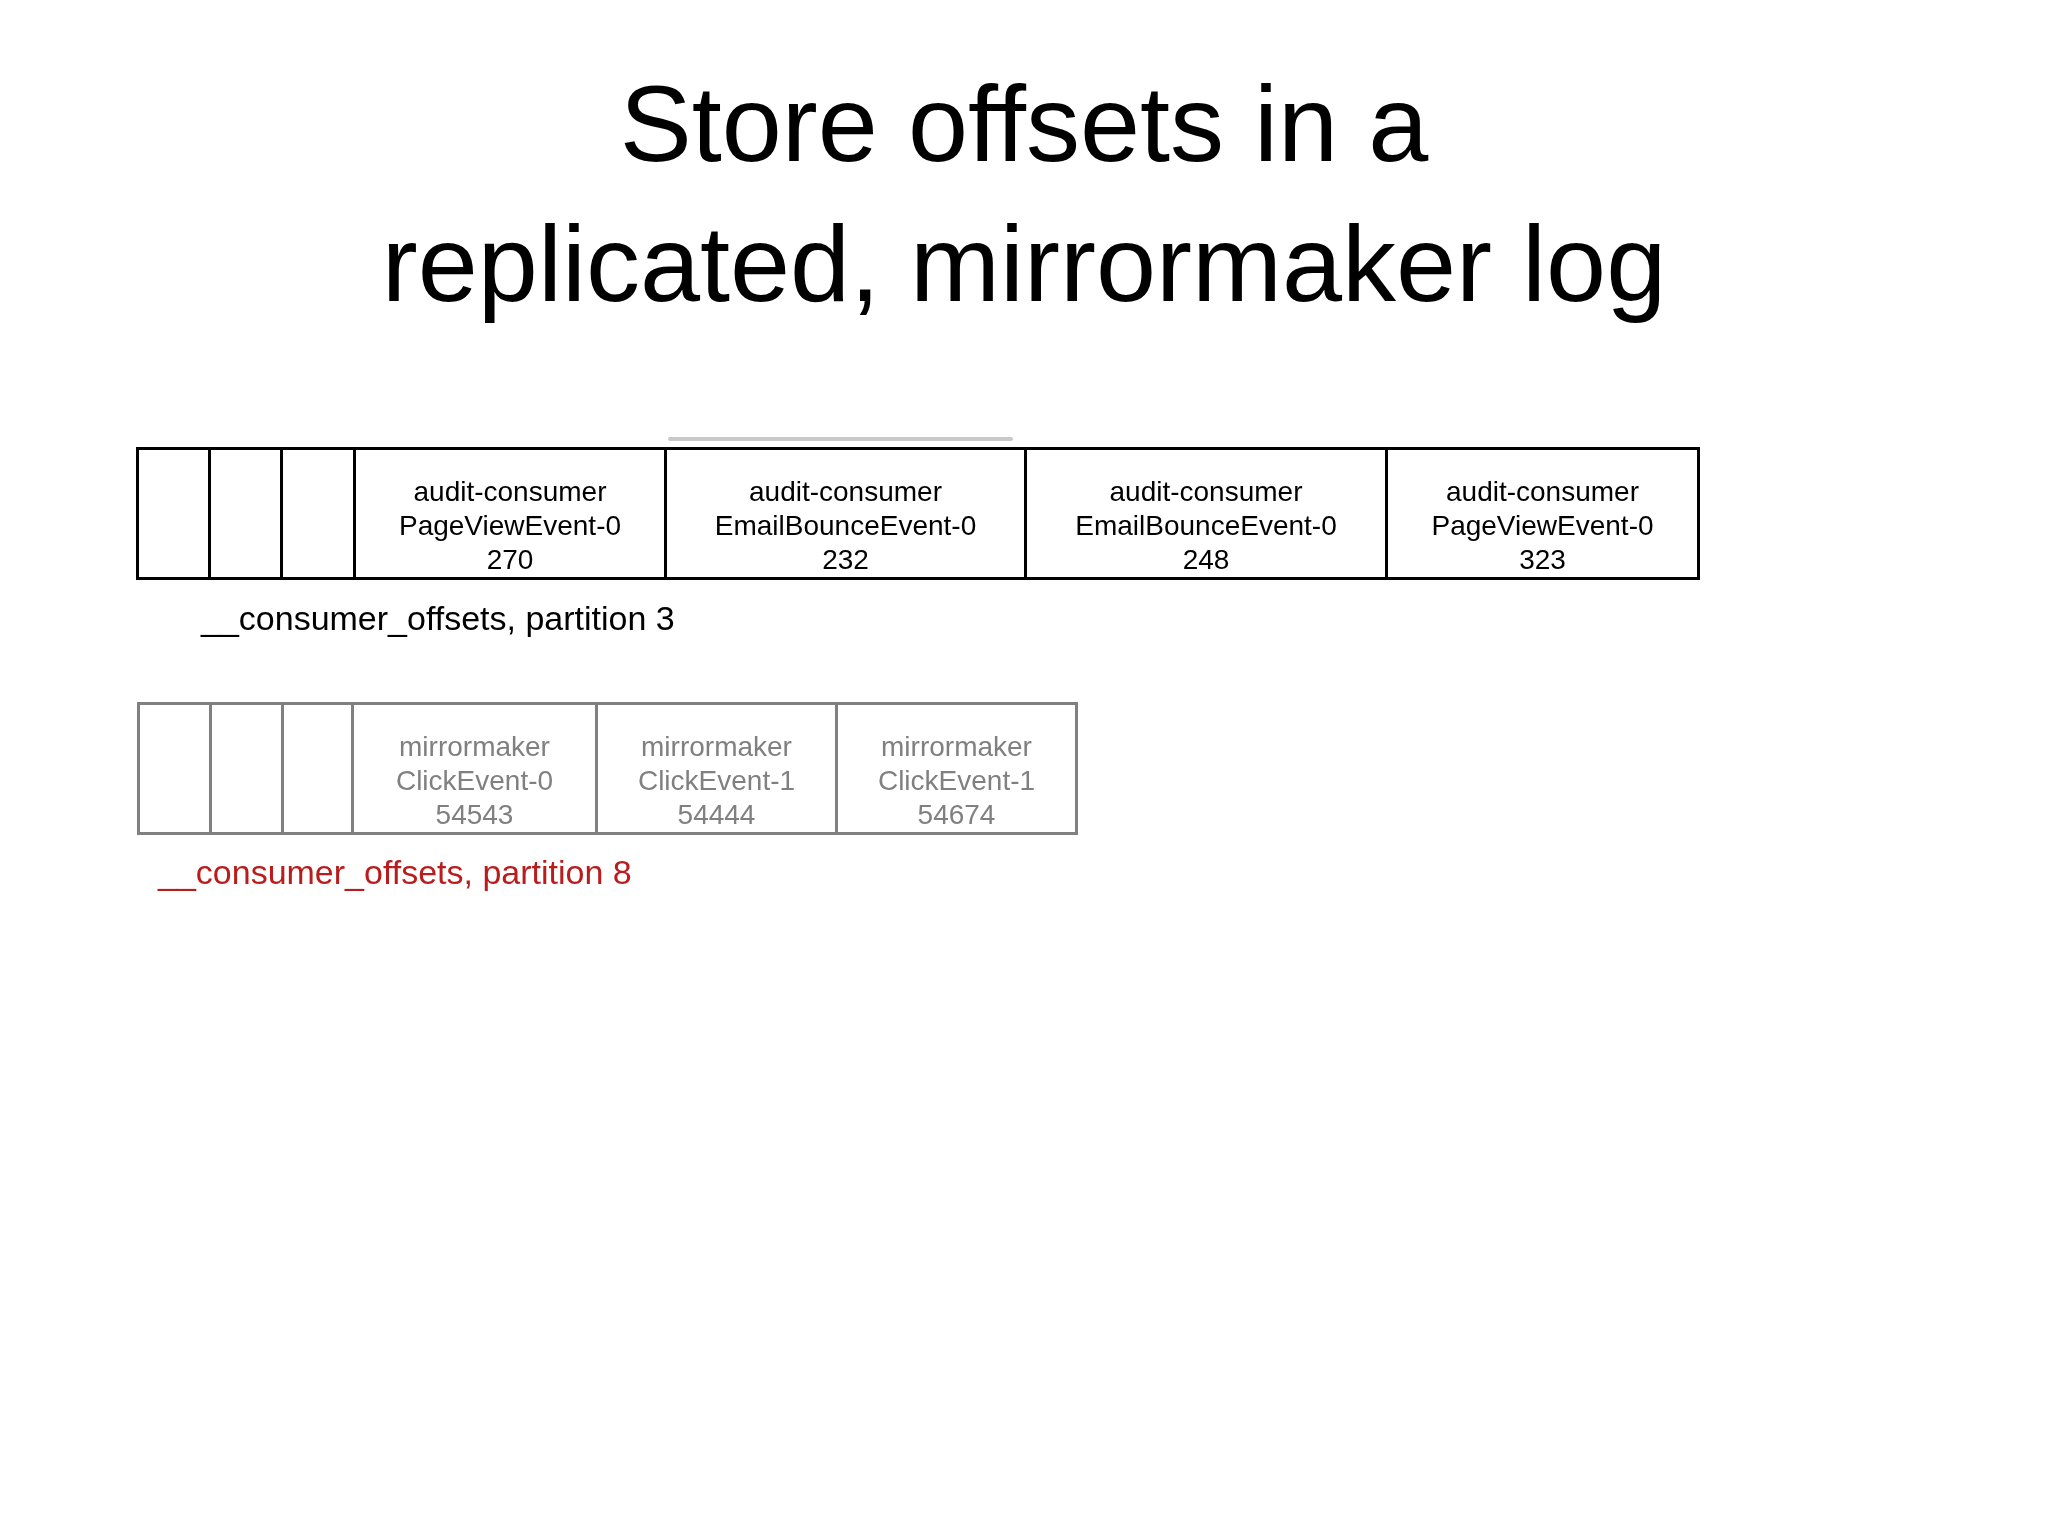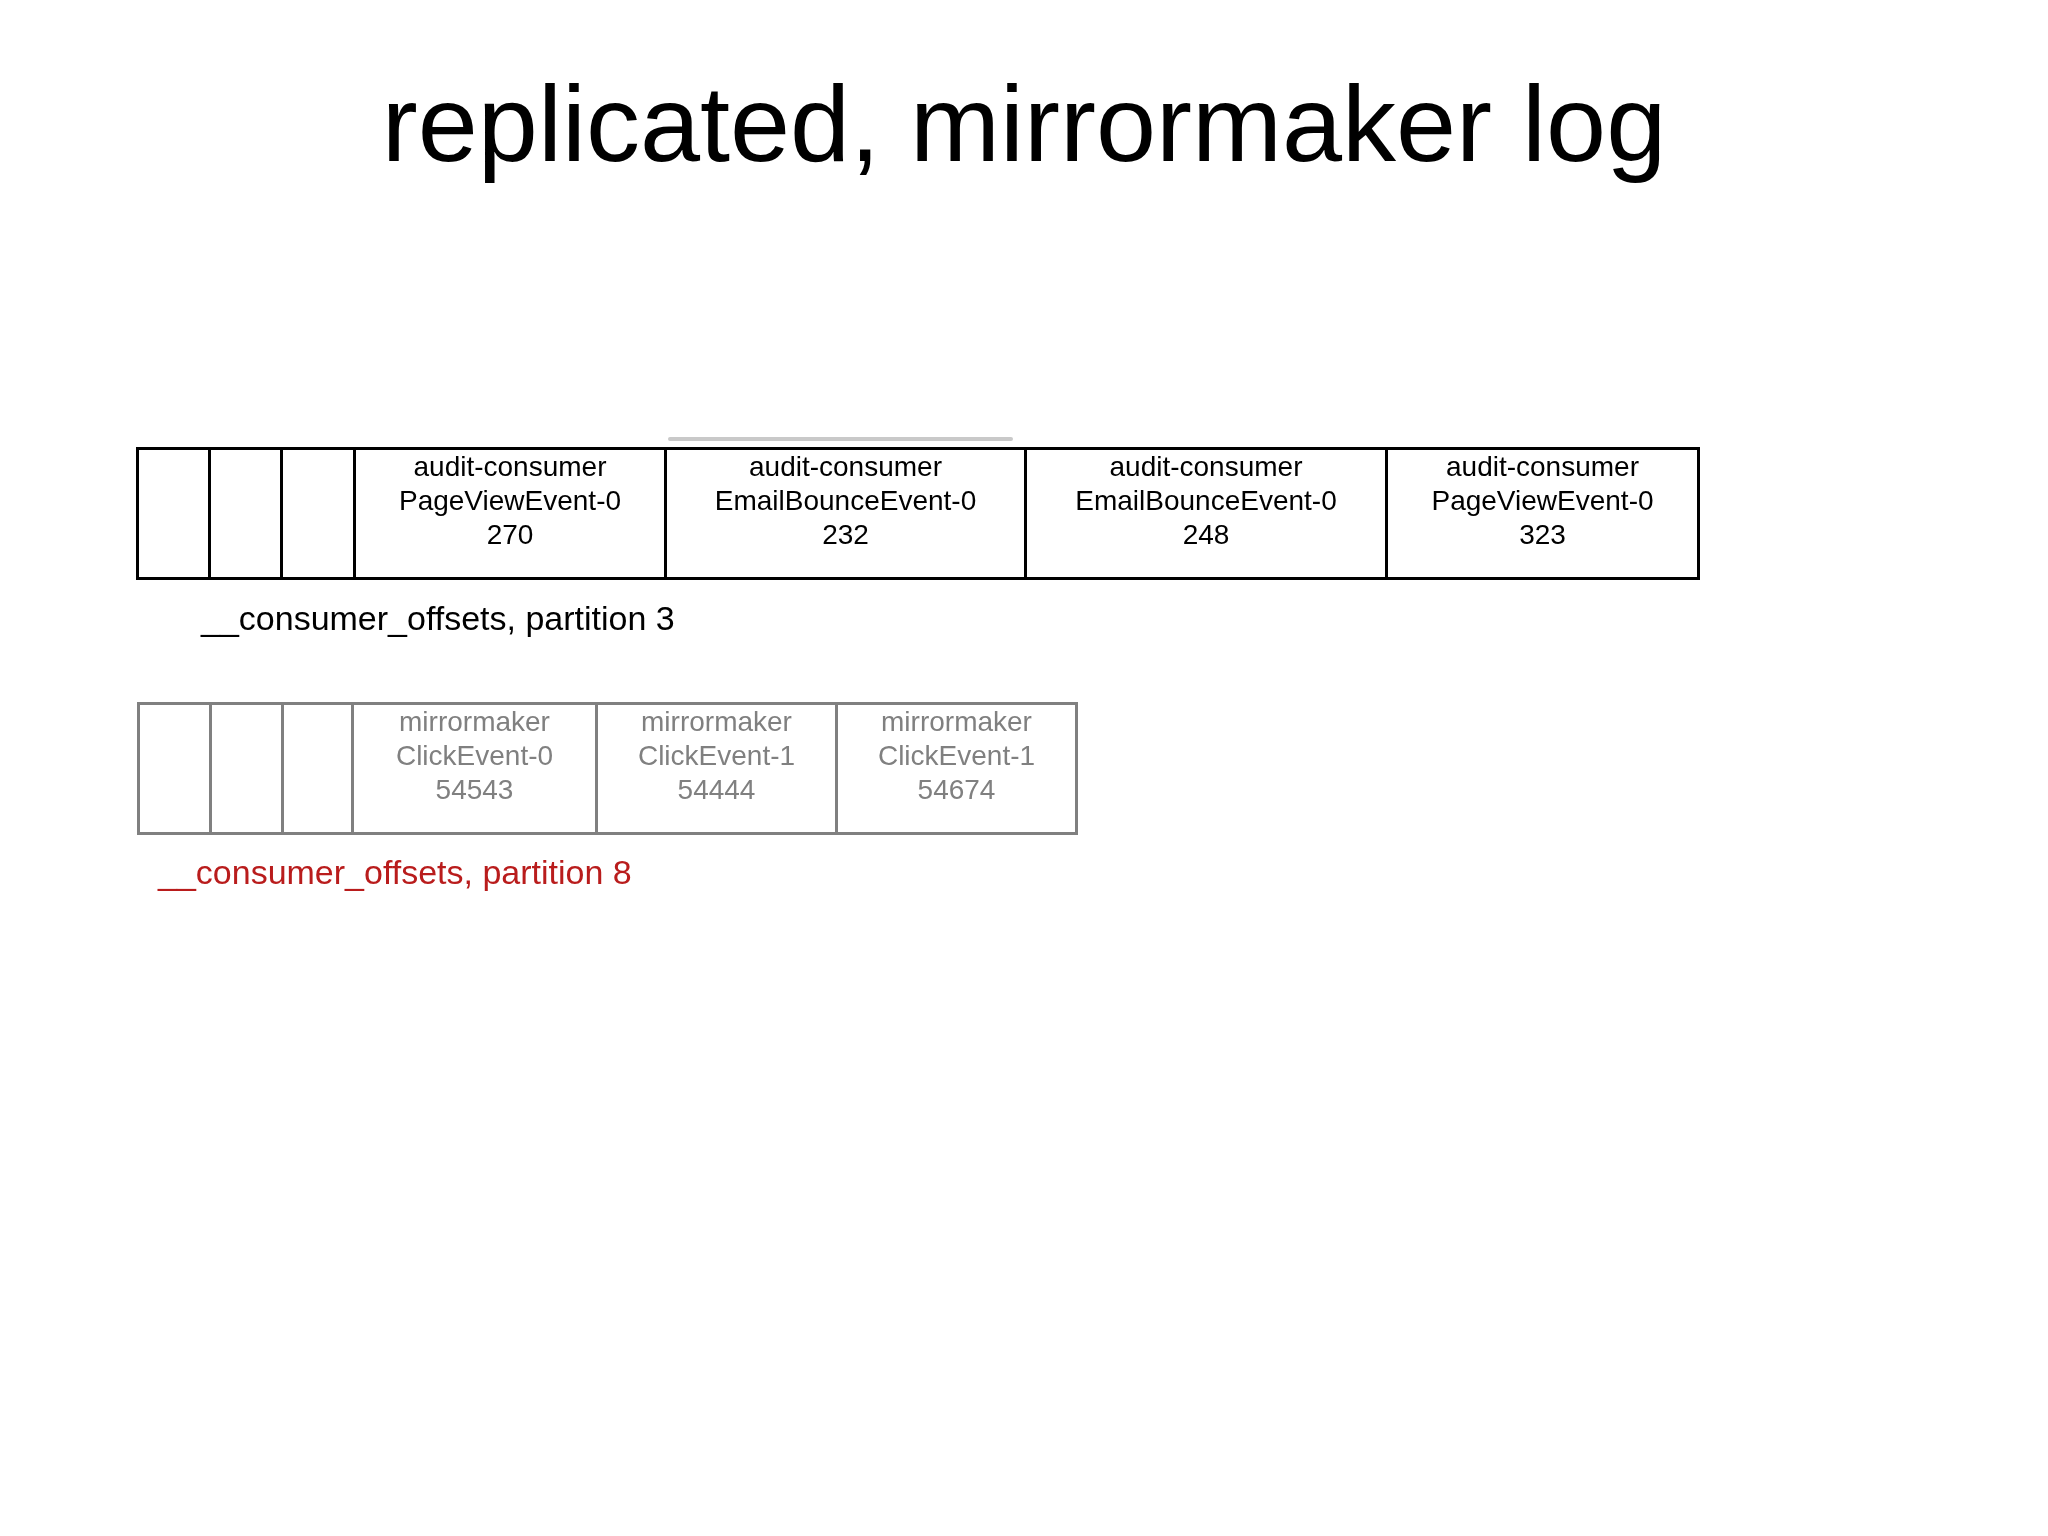--- a/index.html
+++ b/index.html
@@ -60,21 +60,21 @@
     top: 702px;
     width: 941px;
     height: 133px;
     border: 3px solid #808080;
   }
   .cell {
     box-sizing: border-box;
     border-right: 3px solid #000000;
     display: flex;
     flex-direction: column;
-    justify-content: flex-start;
+    justify-content: flex-end;
     align-items: center;
     text-align: center;
     font-size: 28px;
     line-height: 34px;
     color: #000000;
   }
   .log2 .cell {
     border-right-color: #808080;
     color: #808080;
   }
@@ -116,20 +116,21 @@
     font-weight: 700;
     color: #000000;
   }
 </style>
 </head>
 <body>
 
 <div class="slide">
 
   <div class="title">
+    <div>Store offsets in a</div>
     <div>replicated, mirrormaker log</div>
   </div>
 
   <div class="artifact-line"></div>
 
   <div class="log log1">
     <div class="cell n1"></div>
     <div class="cell n2"></div>
     <div class="cell n3"></div>
     <div class="cell w1">

